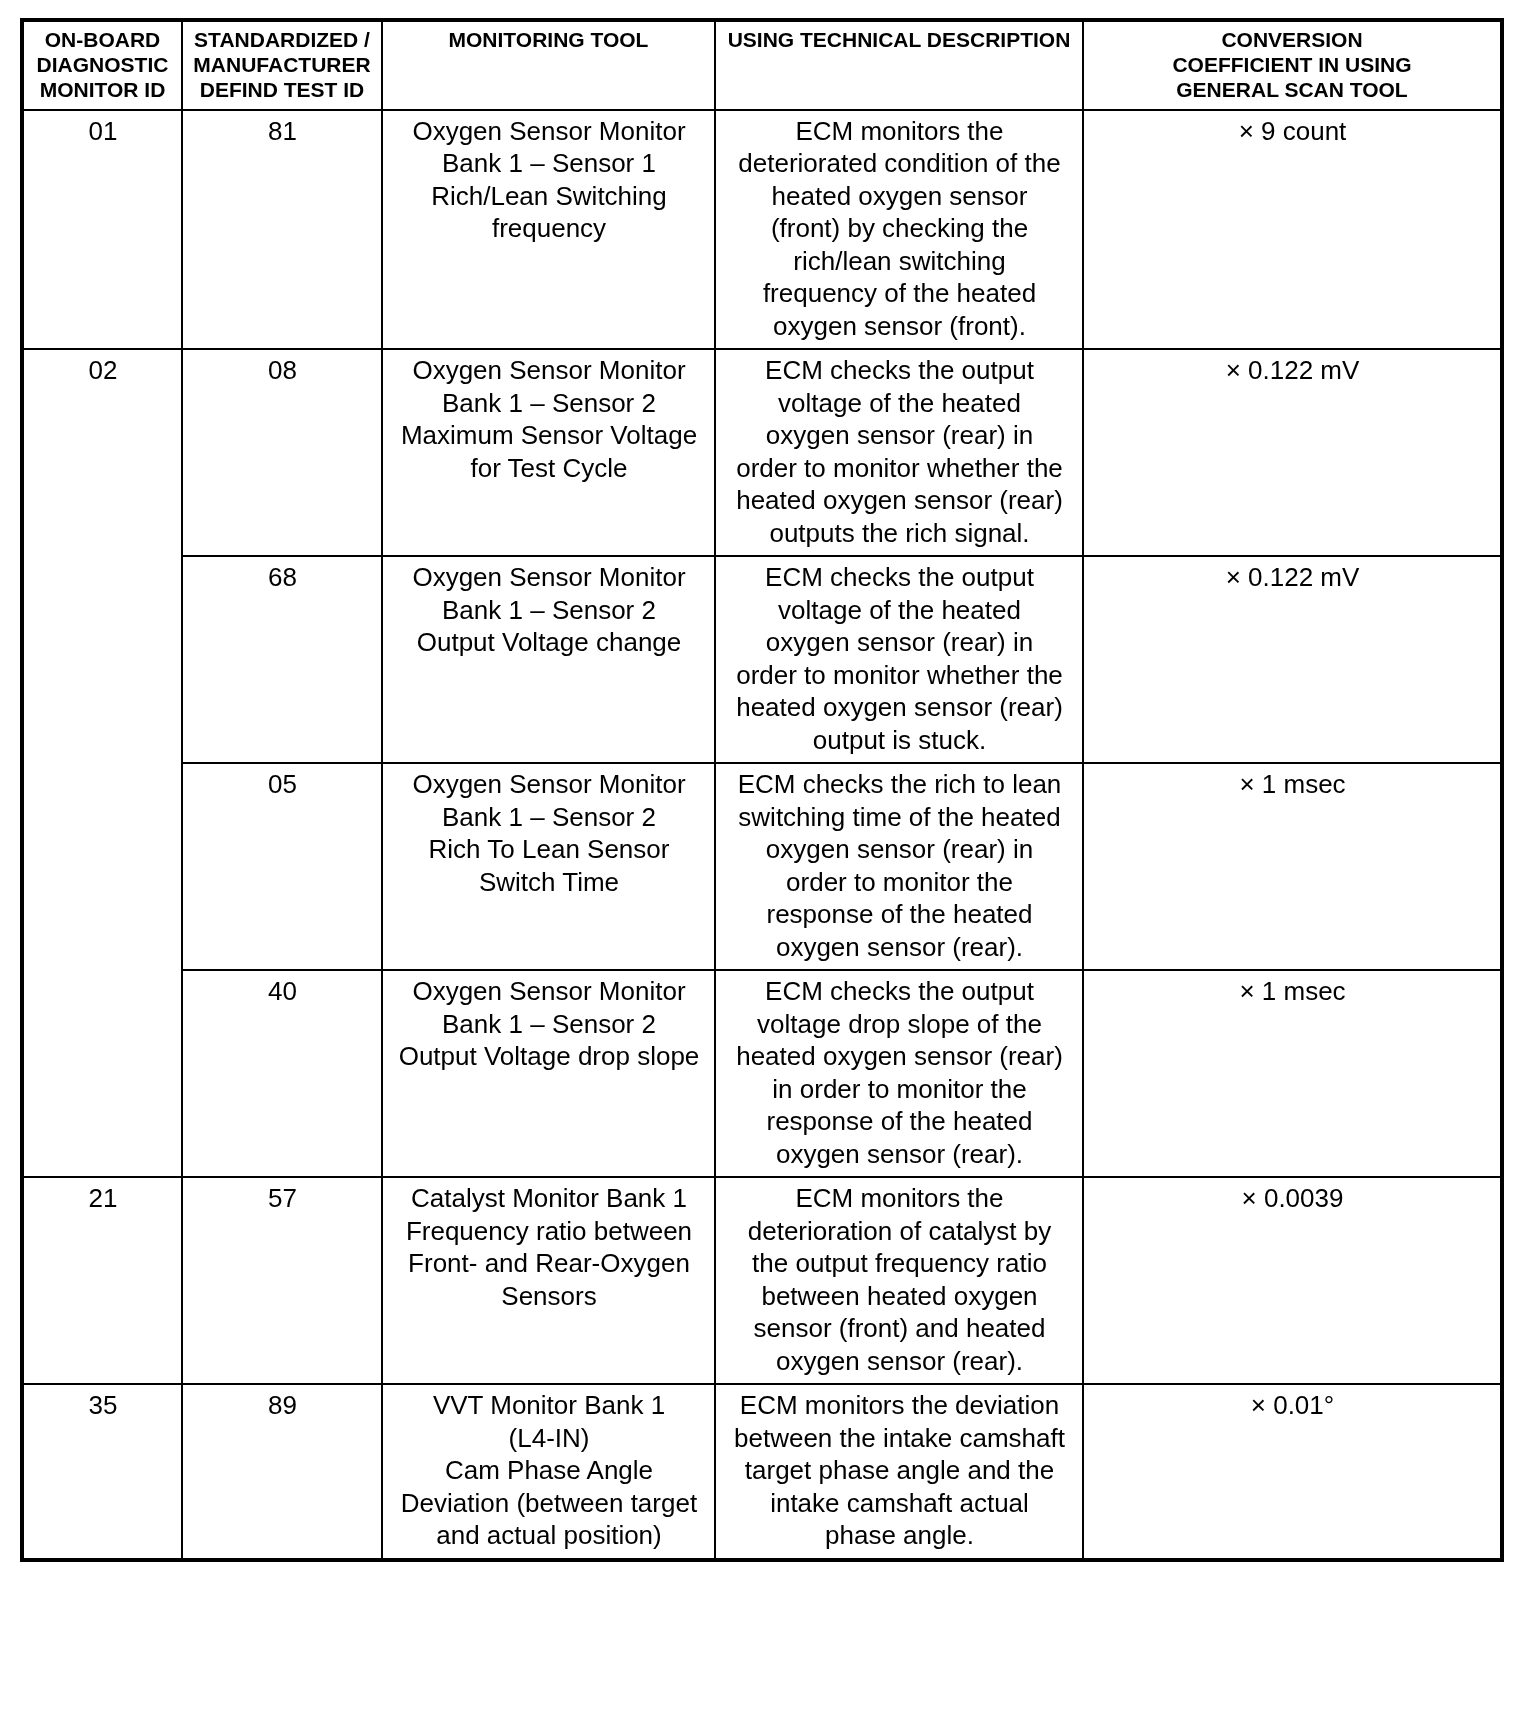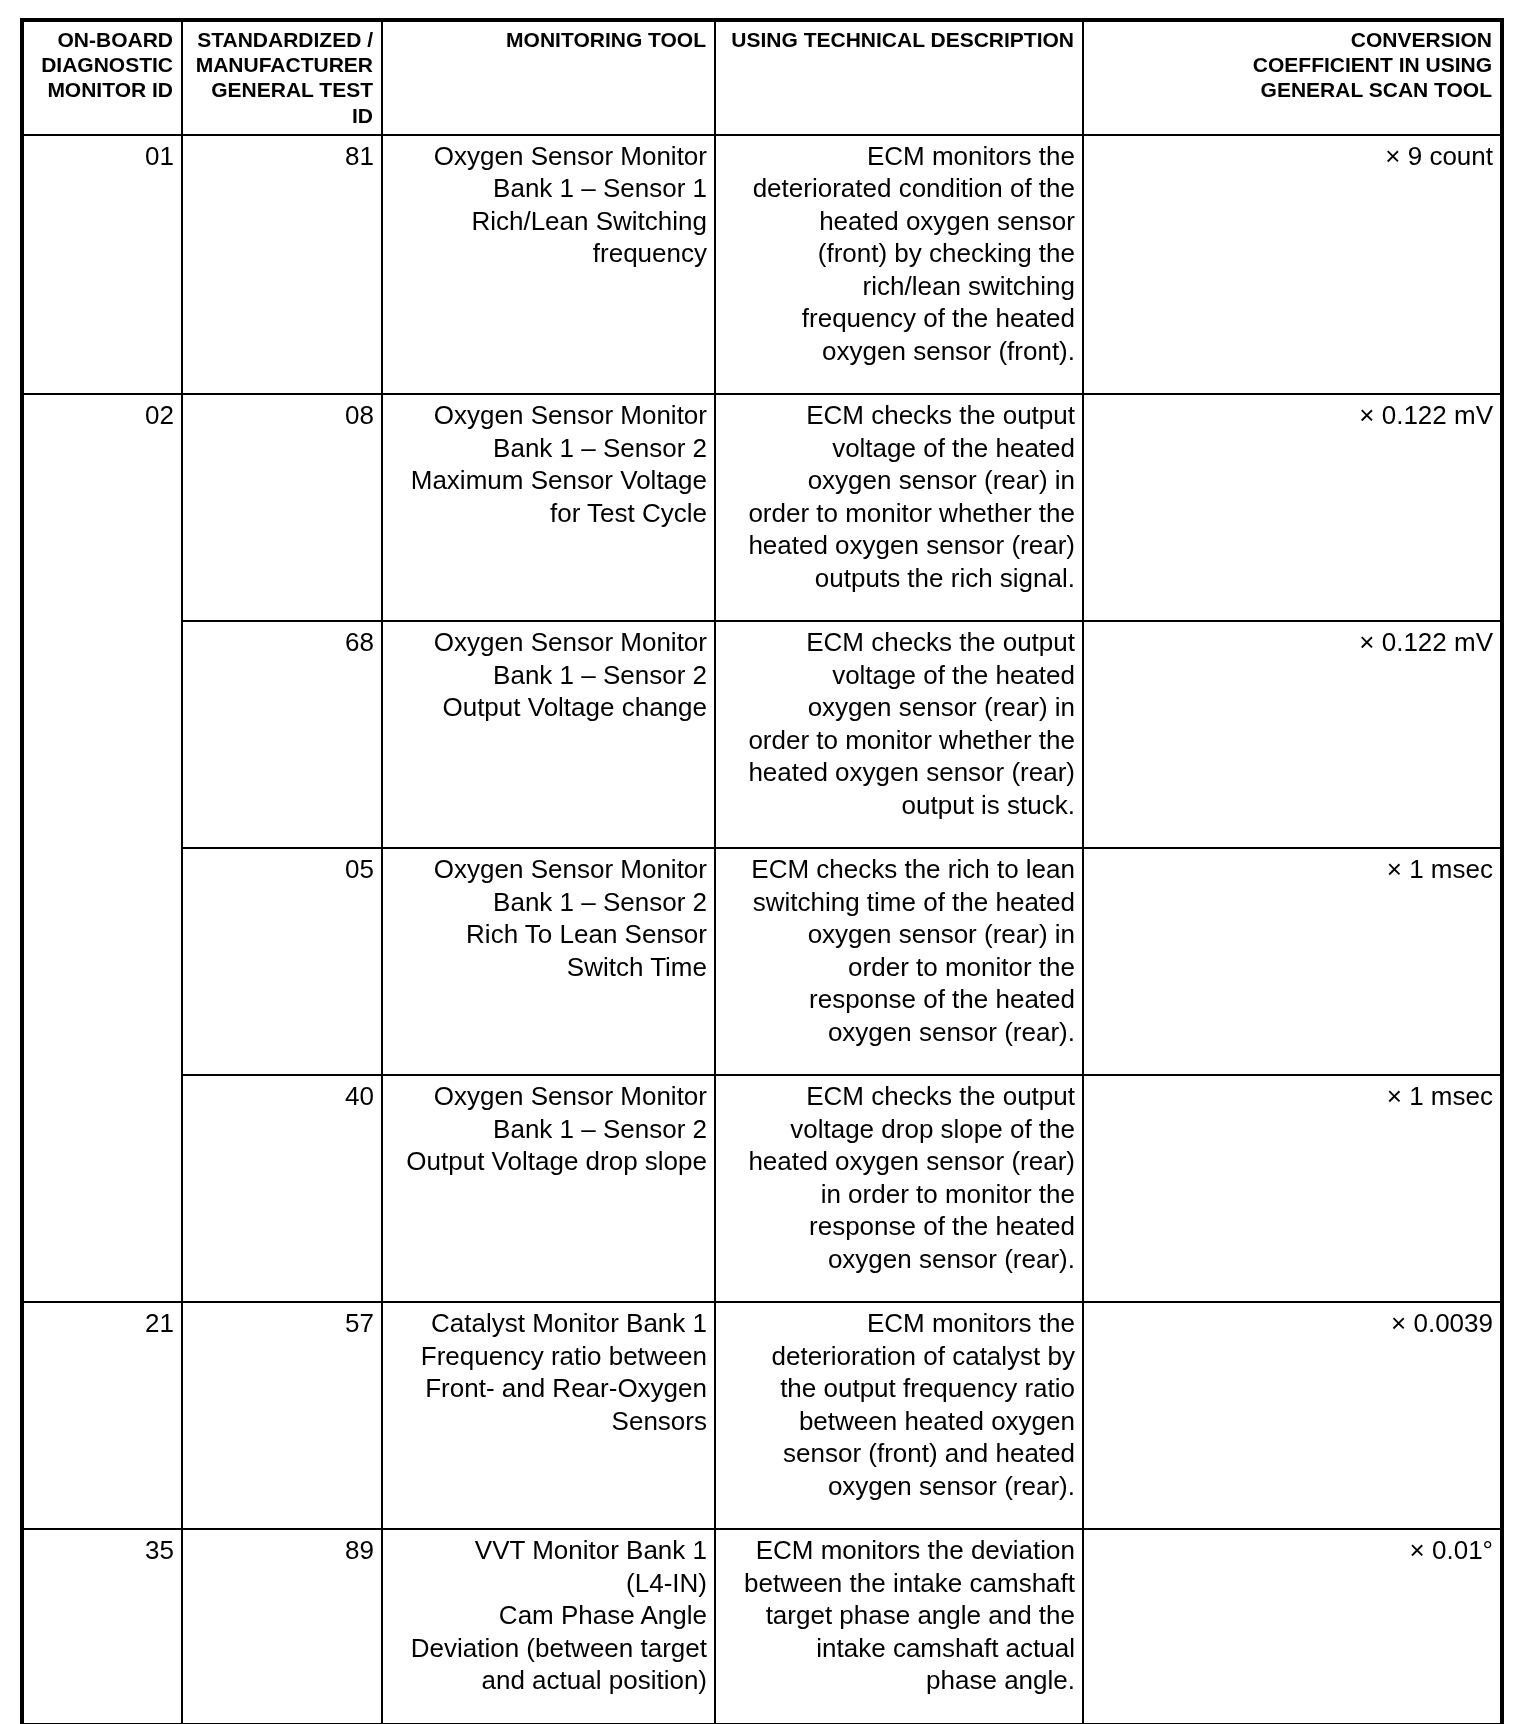--- a/index.html
+++ b/index.html
@@ -22,36 +22,36 @@
   table.spec {
     border-collapse: collapse;
     width: 1480px;
     table-layout: fixed;
     border: 4px solid #000000;
   }
   table.spec th,
   table.spec td {
     border: 2px solid #000000;
     vertical-align: top;
-    text-align: right;
+    text-align: center;
     white-space: pre-line;
     overflow: hidden;
     box-sizing: border-box;
   }
   table.spec th {
     font-size: 21px;
     font-weight: bold;
     line-height: 1.2;
     padding: 5px 8px 6px 8px;
   }
   table.spec td {
     font-size: 26px;
     font-weight: normal;
     line-height: 1.25;
-    padding: 4px 7px 26px 8px;
+    padding: 4px 7px 6px 8px;
   }
   col.c1 { width: 160px; }
   col.c2 { width: 200px; }
   col.c3 { width: 333px; }
   col.c4 { width: 368px; }
   col.c5 { width: 419px; }
 </style>
 </head>
 <body>
 
@@ -64,21 +64,21 @@
       <col class="c4">
       <col class="c5">
     </colgroup>
     <thead>
       <tr>
         <th>ON-BOARD
 DIAGNOSTIC
 MONITOR ID</th>
         <th>STANDARDIZED /
 MANUFACTURER
-GENERAL TEST ID</th>
+DEFIND TEST ID</th>
         <th>MONITORING TOOL</th>
         <th>USING TECHNICAL DESCRIPTION</th>
         <th>CONVERSION
 COEFFICIENT IN USING
 GENERAL SCAN TOOL</th>
       </tr>
     </thead>
     <tbody id="table-body">
         <tr>
           <td rowspan="1">01</td>

